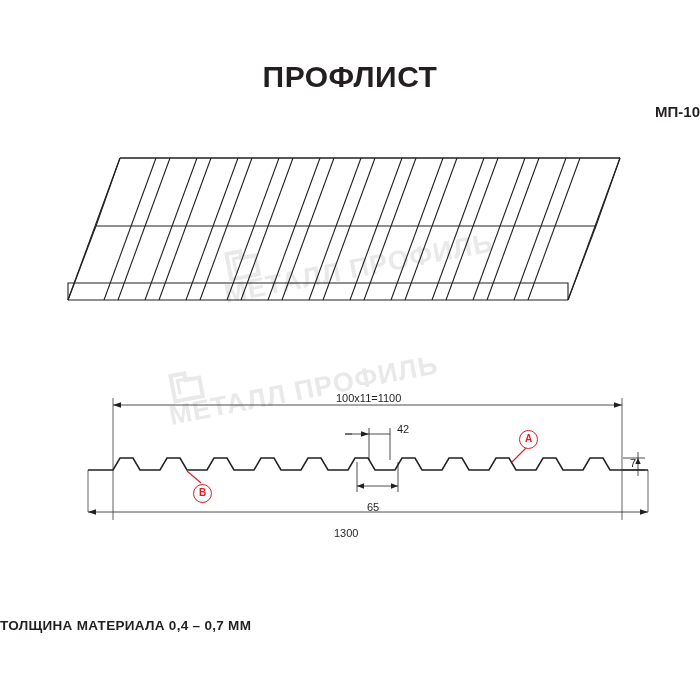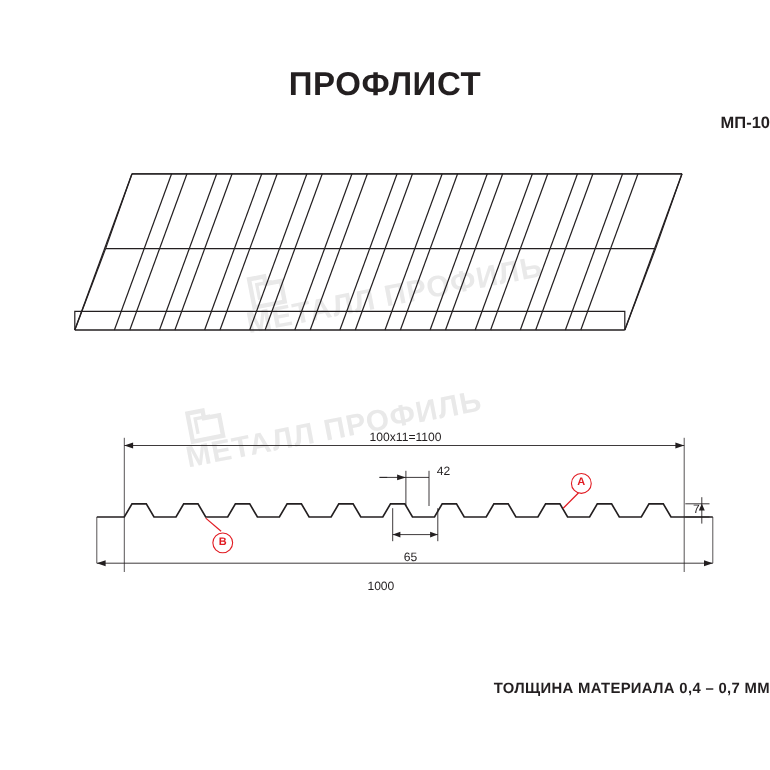--- a/index.html
+++ b/index.html
@@ -41,21 +41,21 @@
     text-align: right;
     font-size: 15px;
     font-weight: bold;
     color: #231f20;
   }
   .footnote {
     position: absolute;
     top: 618px;
     left: 0;
     width: 700px;
-    text-align: right;
+    text-align: left;
     font-size: 13.5px;
     font-weight: bold;
     letter-spacing: 0.3px;
     color: #231f20;
   }
   .svg-layer {
     position: absolute;
     top: 0;
     left: 0;
   }
@@ -244,19 +244,19 @@
         <line x1="526" y1="448" x2="512" y2="462"></line>
         <line x1="201" y1="483" x2="187" y2="471"></line>
       </g>
     </g>
   </svg>
 
   <div class="dim-label dim-1100">100x11=1100</div>
   <div class="dim-label dim-35">42</div>
   <div class="dim-label dim-65">65</div>
   <div class="dim-label dim-10">7</div>
-  <div class="dim-label dim-1200">1000</div>
+  <div class="dim-label dim-1200">1300</div>
 
   <div class="callout callout-a">A</div>
   <div class="callout callout-b">B</div>
 
   <div class="footnote">ТОЛЩИНА МАТЕРИАЛА 0,4 – 0,7 ММ</div>
 </div>
 
 </body></html>

